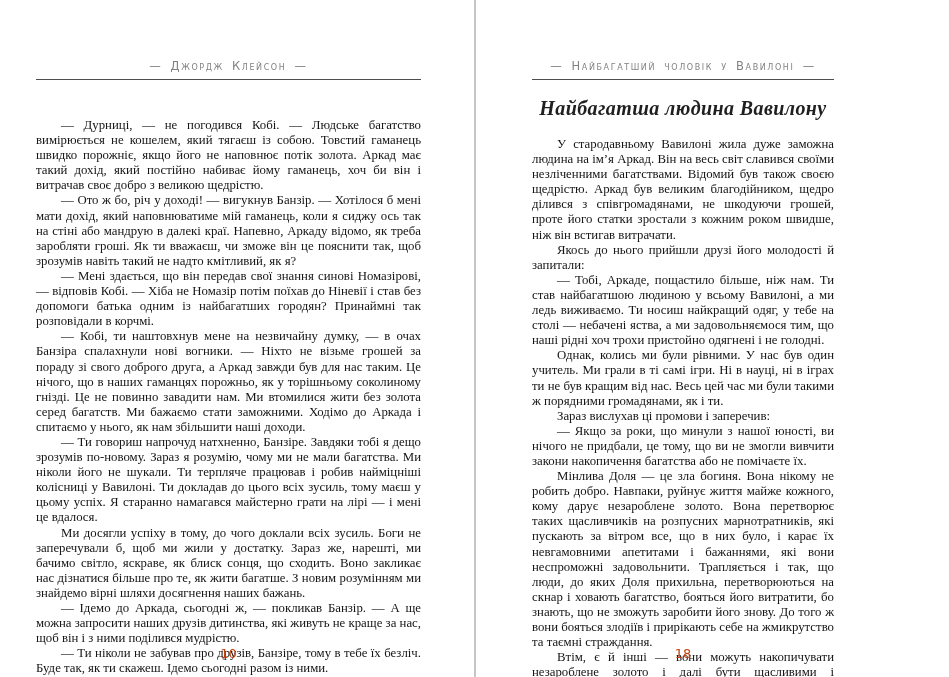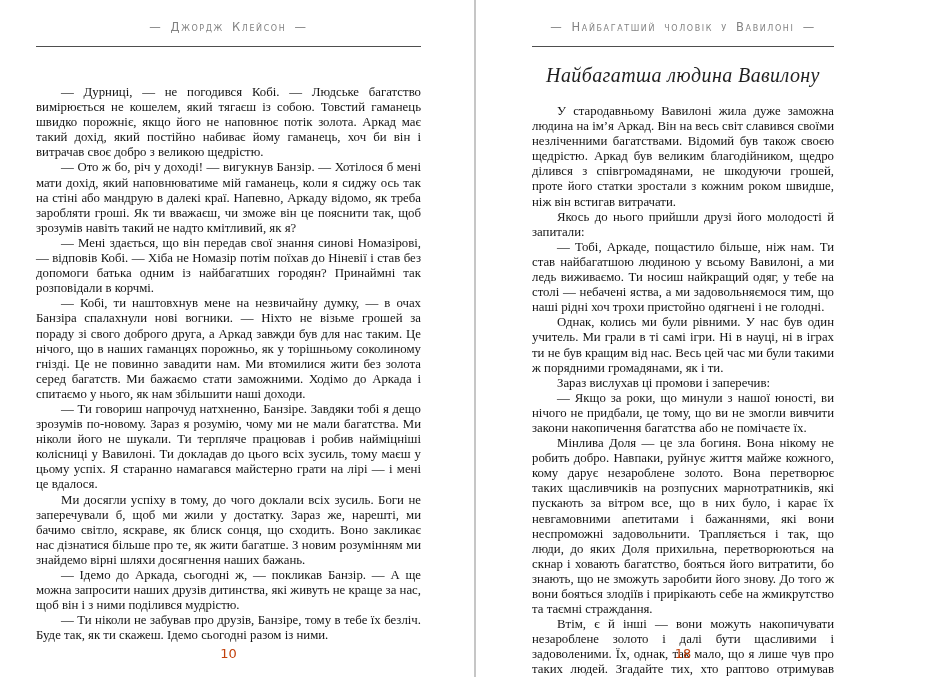--- a/index.html
+++ b/index.html
@@ -34,32 +34,33 @@
   }
 
   .running-head {
     text-align: center;
     font-family: "DejaVu Sans", sans-serif;
     font-variant: small-caps;
     font-size: 11.5px;
     letter-spacing: 1.6px;
     word-spacing: 3px;
     color: #828282;
-    padding-bottom: 11px;
+    padding-bottom: 5px;
     border-bottom: 1px solid #4e4e4e;
     line-height: 15px;
     white-space: nowrap;
+    margin-top: 39px;
   }
 
   .chapter-title {
     margin: 17px 0 17px 0;
     text-align: center;
     font-family: "Liberation Serif", serif;
     font-style: italic;
-    font-weight: normal;
+    font-weight: bold;
     font-size: 20px;
     letter-spacing: 0.4px;
     color: #1f1f1f;
   }
 
   .body-text {
     margin-top: 38px;
     text-align: justify;
     font-size: 12.8px;
     line-height: 15.1px;

